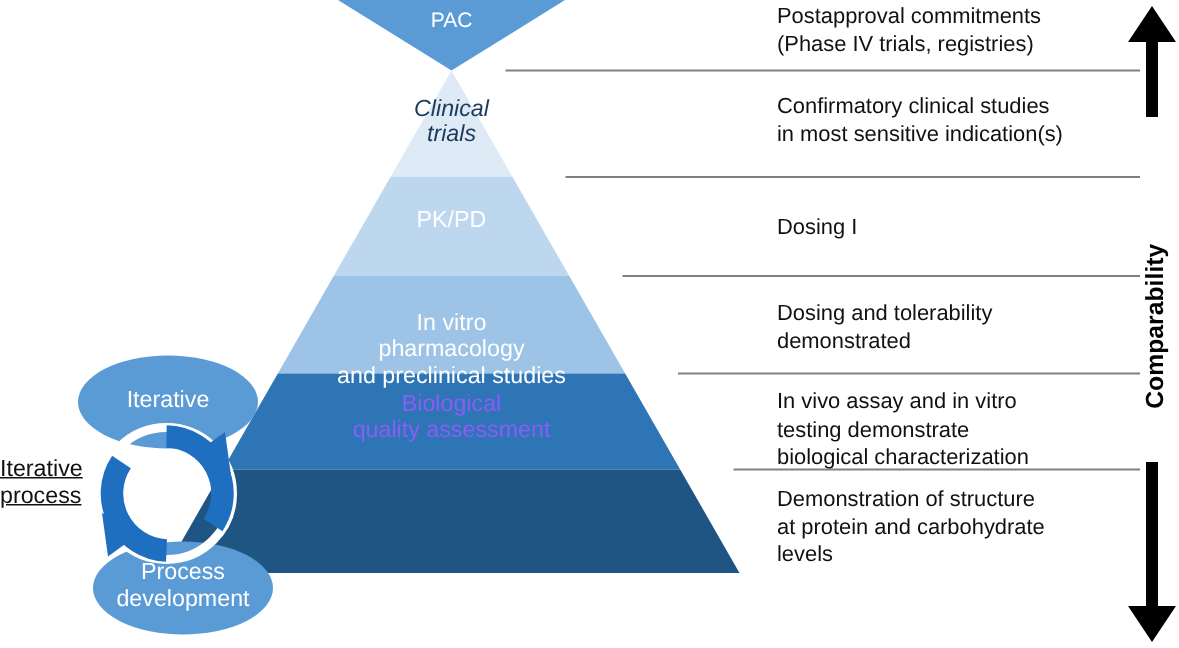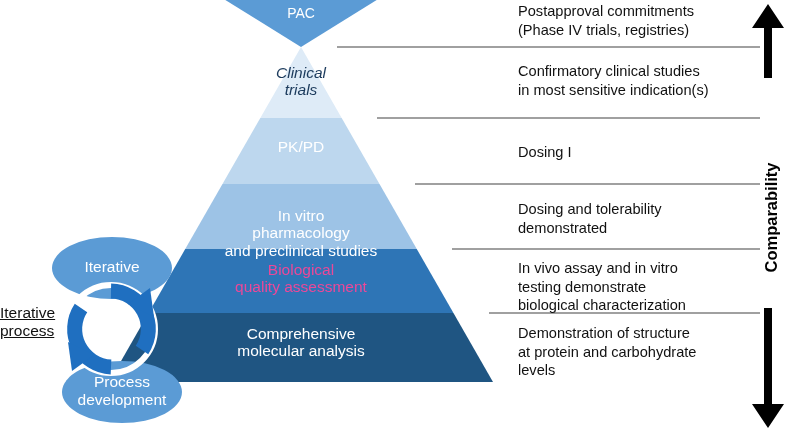--- a/index.html
+++ b/index.html
@@ -157,25 +157,23 @@
 
   <div class="lbl band-label dark-text" style="left: 246px; top: 64px; width: 110px; color: rgb(27, 58, 92);">Clinical
 trials</div>
 
   <div class="lbl band-label" style="left: 246px; top: 138px; width: 110px; color: rgb(255, 255, 255);">PK/PD</div>
 
   <div class="lbl band-label" style="left: 191px; top: 188px; width: 220px; color: rgb(255, 255, 255); margin-top: 19px;">In vitro
 pharmacology
 and preclinical studies</div>
 
-  <div class="lbl band-label" style="left: 191px; top: 261px; width: 220px; color: #ec4899;">Biological
+  <div class="lbl band-label" style="left: 191px; top: 261px; width: 220px; color: #8b5cf6;">Biological
 quality assessment</div>
 
-  <div class="lbl band-label" style="left: 181px; top: 325px; width: 240px; color: rgb(255, 255, 255);">Comprehensive
-molecular analysis</div>
 
   <div class="desc" style="left:518px; top:2px;  width:245px;">Postapproval commitments
 (Phase IV trials, registries)</div>
 
   <div class="desc" style="left:518px; top:62px; width:245px;">Confirmatory clinical studies
 in most sensitive indication(s)</div>
 
   <div class="desc" style="left:518px; top:143px; width:245px;">Dosing I</div>
 
   <div class="desc" style="left:518px; top:259px; width:250px;">In vivo assay and in vitro

